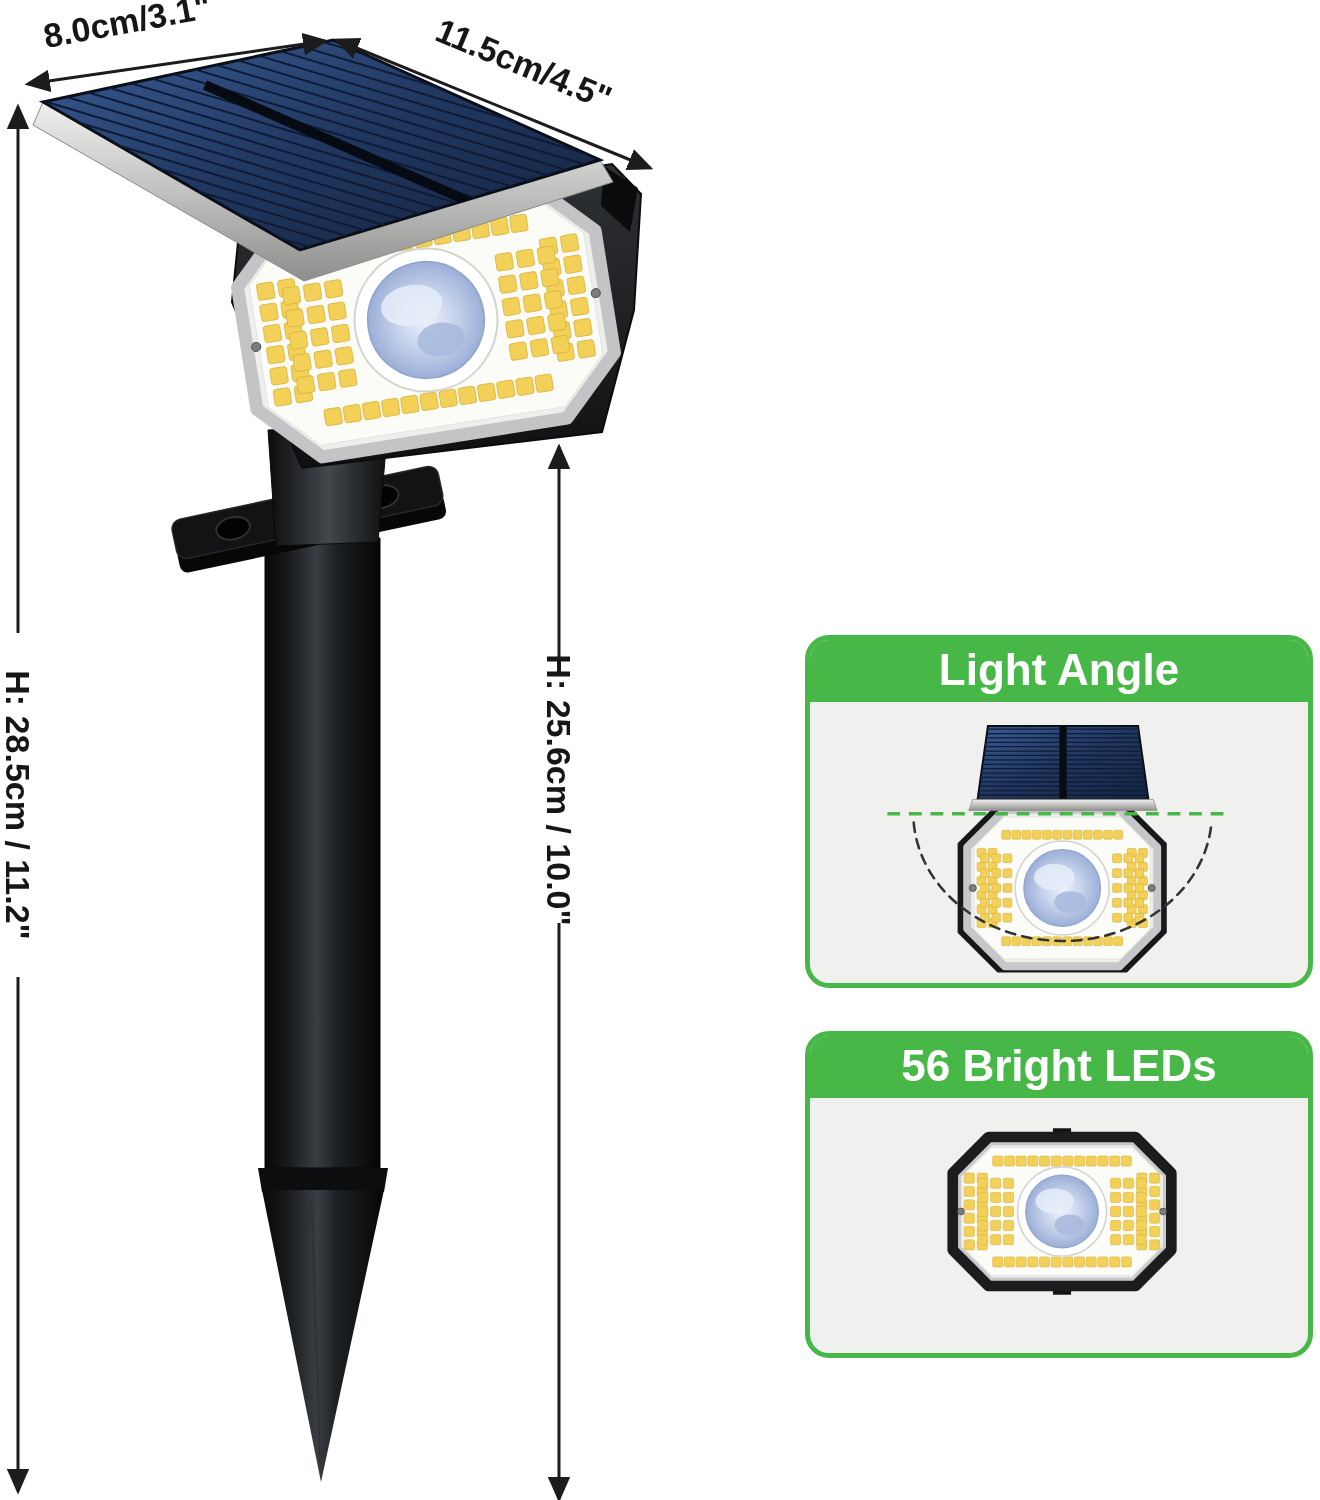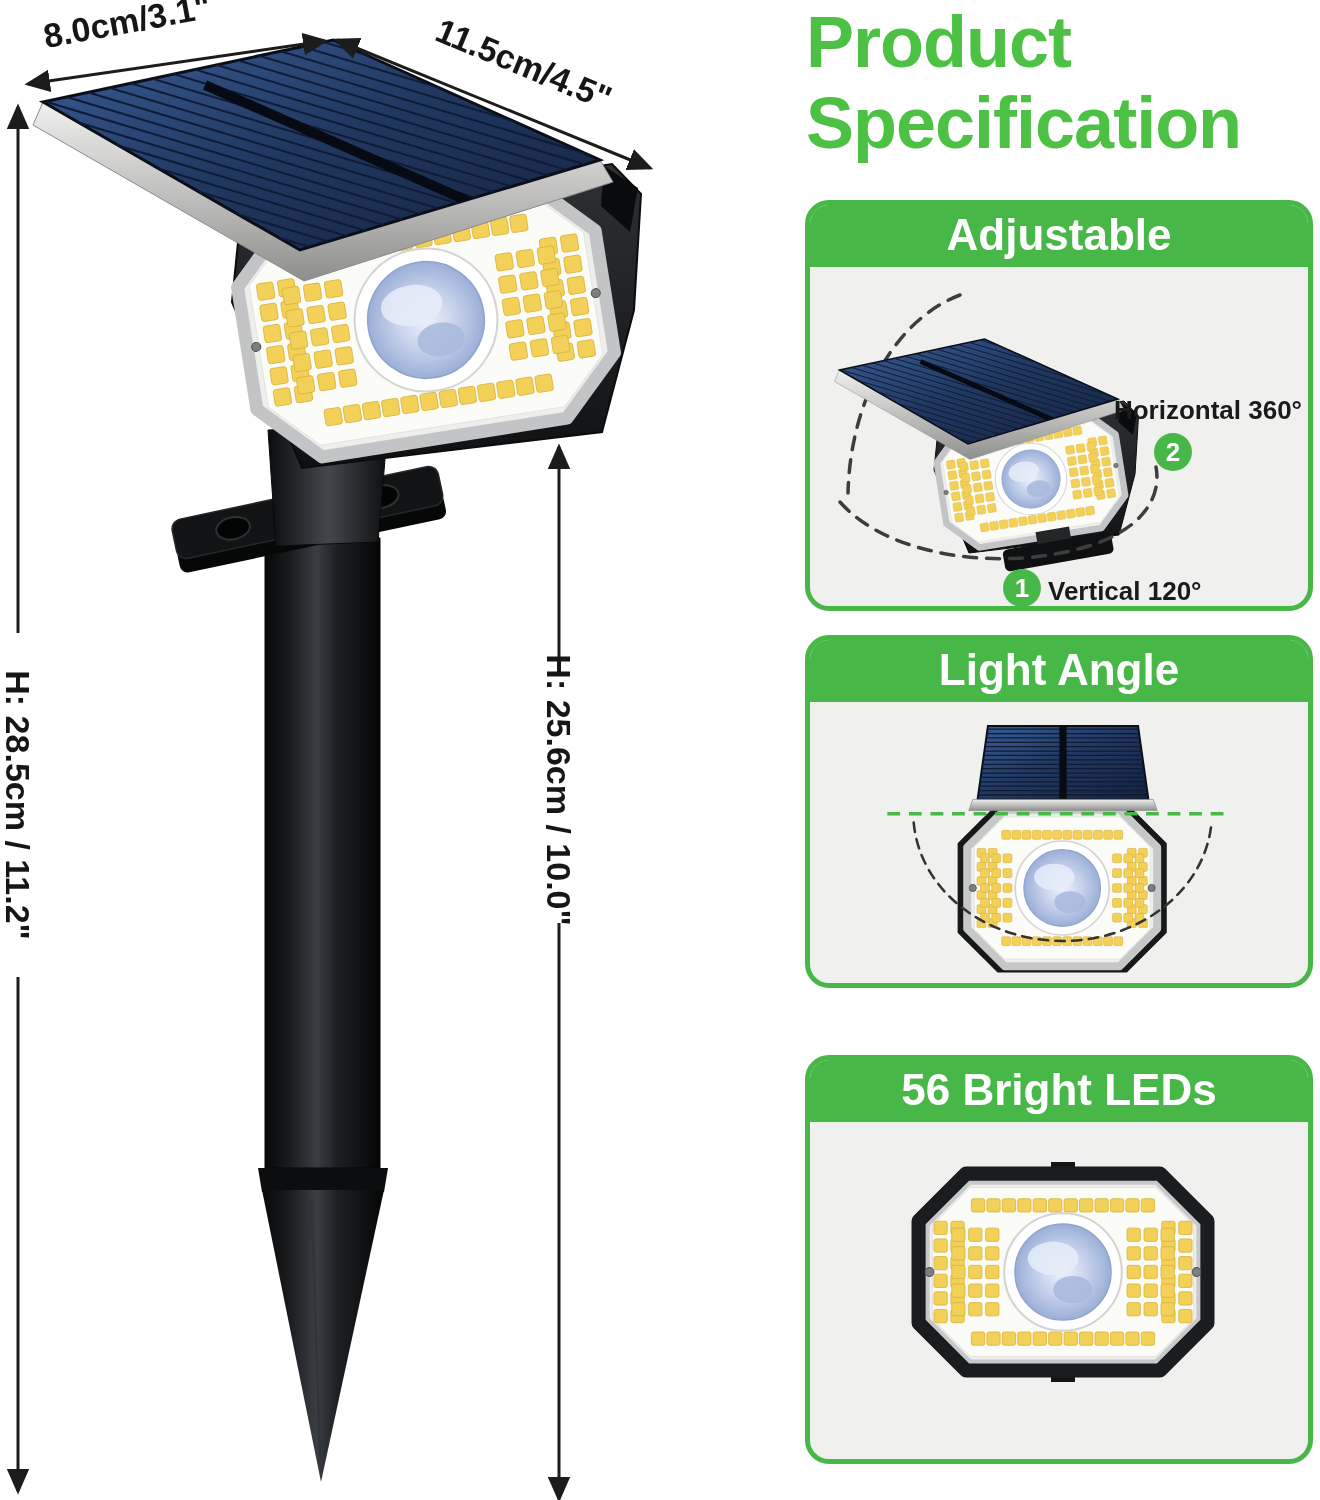--- a/index.html
+++ b/index.html
@@ -227,45 +227,21 @@
       <line class="dim" x1="559" y1="447" x2="559" y2="657" marker-start="url(#ah)"></line>
       <line class="dim" x1="559" y1="923" x2="559" y2="1499" marker-end="url(#ah)"></line>
 
       <text class="dimtxt" x="127" y="33" transform="rotate(-10.5 127 21)">8.0cm/3.1"</text>
       <text class="dimtxt" x="524" y="76" transform="rotate(22.5 524 64)">11.5cm/4.5"</text>
       <text class="dimtxt" x="18" y="817" transform="rotate(90 18 805)">H: 28.5cm / 11.2"</text>
       <text class="dimtxt" x="559" y="802" transform="rotate(90 559 790)">H: 25.6cm / 10.0"</text>
     </g>
   </svg>
 
-  <div class="title">
-    <div>Product</div>
-    <div>Specification</div>
-  </div>
-
-  <section class="panel" style="top:200px;height:411px">
-    <div class="panel-header">Adjustable</div>
-    <div class="panel-body">
-      <svg class="art" viewBox="0 0 498 339">
-        <g id="g-p1">
-            <path d="M 150 28 C 80 55, 40 140, 38 226" fill="none" stroke="#3d3d3d" stroke-width="3.5" stroke-dasharray="13 10" stroke-linecap="round"></path>
-            <use href="#prod34" transform="translate(8 52) scale(0.5)"></use>
-            <g transform="translate(200 282) rotate(-10)">
-              <rect x="28" y="-12" width="34" height="14" fill="#232527"></rect>
-              <rect x="-8" y="0" width="110" height="22" rx="5" fill="#0f1011"></rect>
-            </g>
-            <path d="M 30 235 C 80 292, 200 306, 285 277 C 330 261, 352 232, 346 200" fill="none" stroke="#3d3d3d" stroke-width="3.5" stroke-dasharray="13 10" stroke-linecap="round"></path>
-          </g>
-      </svg>
-      <span class="lbl" style="right:6px;top:128px">Horizontal 360°</span>
-      <span class="badge" style="left:344px;top:166px">2</span>
-      <span class="badge" style="left:193px;top:302px">1</span>
-      <span class="lbl" style="left:238px;top:309px">Vertical 120°</span>
-    </div>
-  </section>
+
 
   <section class="panel" style="top:635px;height:353px">
     <div class="panel-header">Light Angle</div>
     <div class="panel-body">
       <svg class="art" viewBox="0 0 498 352">
         <g id="g-p2">
             <g transform="translate(253 233)">
               <path d="M -81 -106 L 81 -106 L 131 -56 L 131 56 L 81 106 L -81 106 L -131 56 L -131 -56 Z" fill="#17181a"></path>
             </g>
             <g transform="translate(253 233)">
@@ -380,21 +356,21 @@
             </g>
             <path d="M 141 122 L 367 122 L 372 136 L 136 136 Z" fill="url(#gFrame)" stroke="#8f908e" stroke-width="1"></path>
             <line x1="34" y1="140" x2="464" y2="140" stroke="#47b747" stroke-width="4.5" stroke-dasharray="16 11"></line>
             <path d="M 67 151 A 187 160 0 0 0 440 151" fill="none" stroke="#333" stroke-width="3.2" stroke-dasharray="12 9" stroke-linecap="round"></path>
           </g>
       </svg>
       <span class="pill">180°</span>
     </div>
   </section>
 
-  <section class="panel" style="top:1055px;height:409px">
+  <section class="panel" style="top:1031px;height:327px">
     <div class="panel-header">56 Bright LEDs</div>
     <div class="panel-body">
       <svg class="art" viewBox="0 0 498 337">
         <g id="g-p3">
             <g transform="translate(253 150)">
               <rect x="-12" y="-110" width="24" height="14" fill="#131416"></rect>
               <rect x="-12" y="96" width="24" height="14" fill="#131416"></rect>
               <g>
                 <path d="M -96.96000000000001 -98 L 96.96000000000001 -98 L 144 -50.96 L 144 50.96 L 96.96000000000001 98 L -96.96000000000001 98 L -144 50.96 L -144 -50.96 Z" fill="#eeeeec" stroke="#1b1c1e" stroke-width="15" stroke-linejoin="round"></path>
                 <path d="M -93.039 -89.375 L 93.039 -89.375 L 135.375 -47.039 L 135.375 47.039 L 93.039 89.375 L -93.039 89.375 L -135.375 47.039 L -135.375 -47.039 Z" fill="none" stroke="#c7c8c9" stroke-width="4"></path>

